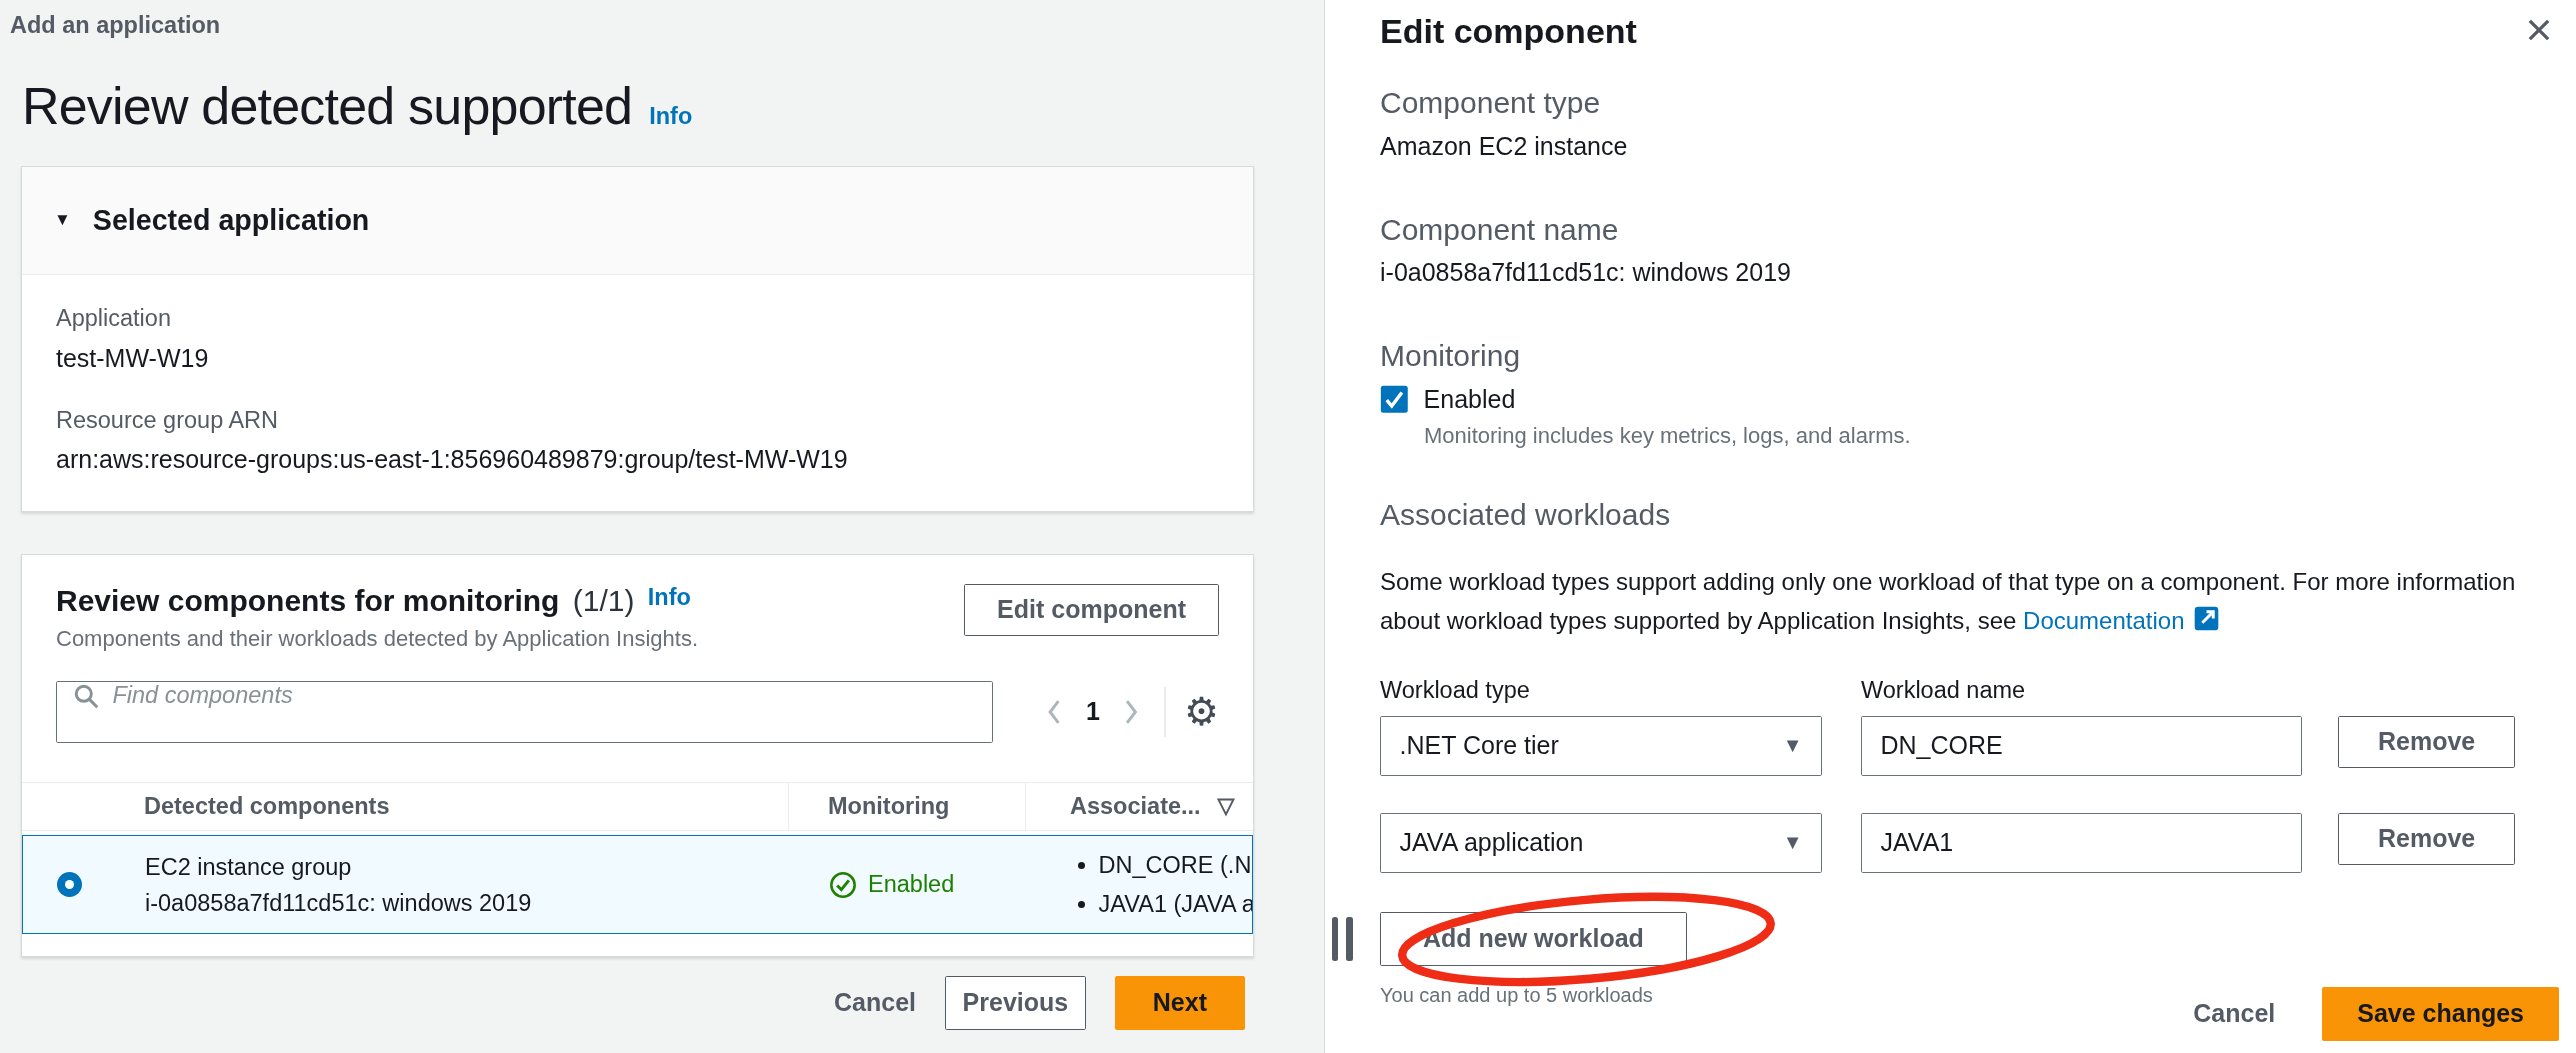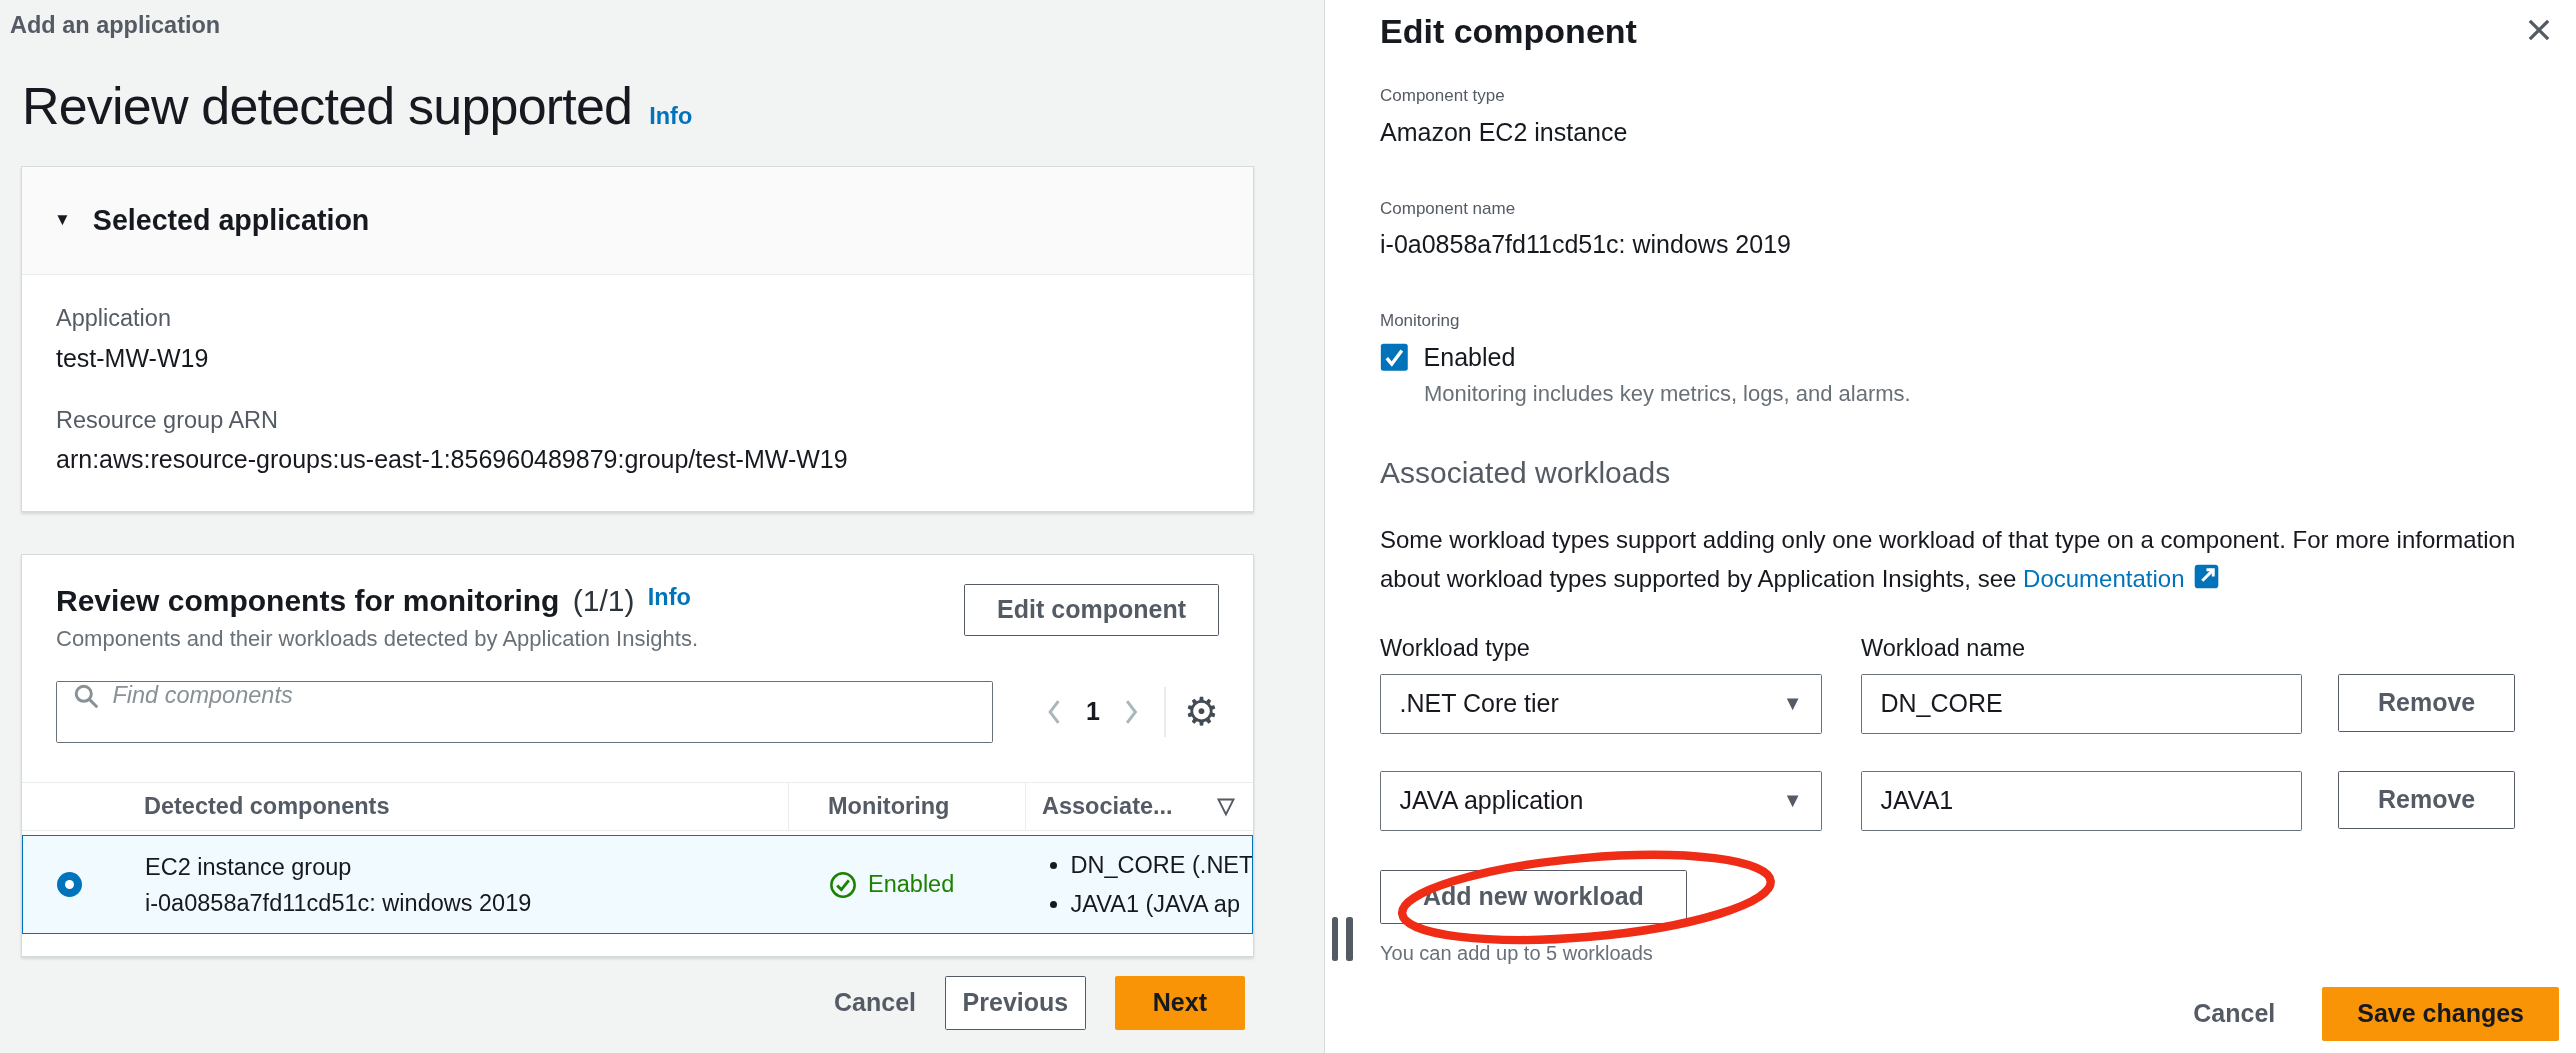--- a/index.html
+++ b/index.html
@@ -48,21 +48,21 @@
   .page-num { font-size:25px; font-weight:bold; color:#16191f; margin:0 17px; }
   .pager-divider { width:1.7px; height:50px; background:#eaeded; margin:0 18.5px; }
   .gear { font-size:39px; color:#434c55; background:none; border:none; cursor:pointer; line-height:1; }
 
   .table { margin-top:39px; }
   .thead { display:flex; align-items:stretch; height:49px; border-top:0.8px solid #eaeded; border-bottom:1.7px solid #eaeded; }
   .thead .cell { display:flex; align-items:center; font-size:23.5px; font-weight:bold; color:#545b64; }
   .c1 { width:122px; flex:none; }
   .c2 { width:644px; flex:none; }
   .c3 { width:237px; flex:none; padding-left:39px; }
-  .c4 { flex:1; padding-left:16px; padding-right:18.5px; min-width:0; }
+  .c4 { flex:1; padding-left:44px; padding-right:18.5px; min-width:0; }
   .thead .c3, .thead .c4 { border-left:1.7px solid #eaeded; }
   .thead .c4 { justify-content:space-between; }
   .filter-tri { font-size:22px; color:#545b64; cursor:pointer; }
 
   .trow { margin-top:4.2px; height:99px; border:1.7px solid #0073bb; background:#f1faff; display:flex; align-items:center; overflow:hidden; }
   .radio { margin-left:34px; width:25px; height:25px; border-radius:50%; background:#0073bb; display:flex; align-items:center; justify-content:center; cursor:pointer; }
   .radio .dot { width:9.2px; height:9.2px; border-radius:50%; background:#fff; }
   .row-name .l1, .row-name .l2 { font-size:23.5px; color:#16191f; line-height:36px; }
   .status { display:flex; align-items:center; gap:10px; color:#1d8102; font-size:23.5px; }
   .wl-list { list-style:disc; padding-left:28.6px; white-space:nowrap; }
@@ -73,21 +73,21 @@
   .btn-prev { padding:0 17px; height:54px; }
   .btn-next { padding:0 37px; height:54px; }
 
   
   .panel { position:absolute; left:1324px; top:0; width:1252px; height:1054px; background:#fff; border-left:0.8px solid #d5dbdb; }
   .panel-inner { padding:11.8px 22px 0 55px; position:relative; height:100%; }
   .panel-header { display:flex; justify-content:space-between; align-items:flex-start; }
   .panel-header h2 { font-size:34px; font-weight:bold; color:#16191f; }
   .close-btn { background:none; border:none; cursor:pointer; margin-top:3.4px; }
 
-  .p-label { font-size:17px; color:#545b64; }
+  .p-label { font-size:30px; color:#545b64; }
   .p-value { font-size:25px; color:#16191f; margin-top:11.8px; }
   .mt-lg { margin-top:52px; }
   .mt-first { margin-top:35px; }
 
   .check-row { margin-top:11.8px; display:flex; align-items:center; gap:15px; cursor:pointer; }
   .check-row .cb-label { font-size:25px; color:#16191f; }
   .help-text { margin-top:8.4px; padding-left:44px; font-size:22px; color:#687078; }
 
   .section-h { margin-top:49px; font-size:30px; font-weight:normal; color:#545b64; }
   .para { margin-top:30px; font-size:24px; line-height:39px; color:#16191f; max-width:1175px; }
@@ -96,21 +96,21 @@
 
   .wl-labels { margin-top:34px; display:flex; }
   .wl-labels .lab1 { width:481px; flex:none; font-size:23.5px; color:#16191f; }
   .wl-labels .lab2 { font-size:23.5px; color:#16191f; }
   .wl-row { margin-top:11.8px; display:flex; align-items:flex-start; }
   .wl-row + .wl-row { margin-top:37px; }
   .select { width:442px; height:60px; border:1.7px solid #687078; border-radius:1.7px; background:#fff; display:flex; align-items:center; justify-content:space-between; padding:0 18.5px; cursor:pointer; flex:none; margin-right:39px; }
   .select .sel-val { font-size:25px; color:#16191f; }
   .select .sel-arrow { font-size:20px; color:#545b64; }
   .text-input { width:441px; height:60px; border:1.7px solid #687078; border-radius:1.7px; padding:0 18.5px; font-size:25px; color:#16191f; font-family:"Liberation Sans", sans-serif; flex:none; margin-right:36px; outline:none; background:#fff; }
-  .btn-remove { padding:0 39px; height:58px; border-width:1.7px; }
+  .btn-remove { padding:0 39px; height:52px; border-width:1.7px; }
 
   .add-wrap { margin-top:39px; position:relative; width:353px; }
   .btn-add { padding:0 42px; height:54px; }
   .annot-svg { position:absolute; left:-34px; top:-23.5px; overflow:visible; pointer-events:none; }
   .limit-note { margin-top:18.5px; font-size:20px; color:#687078; }
 
   .panel-footer { position:absolute; right:17px; bottom:13.4px; display:flex; align-items:center; gap:47px; }
   .btn-save { padding:0 34px; height:54px; }
 
   .resize-handle { position:absolute; left:6.7px; top:917px; display:flex; gap:7.6px; cursor:col-resize; }

